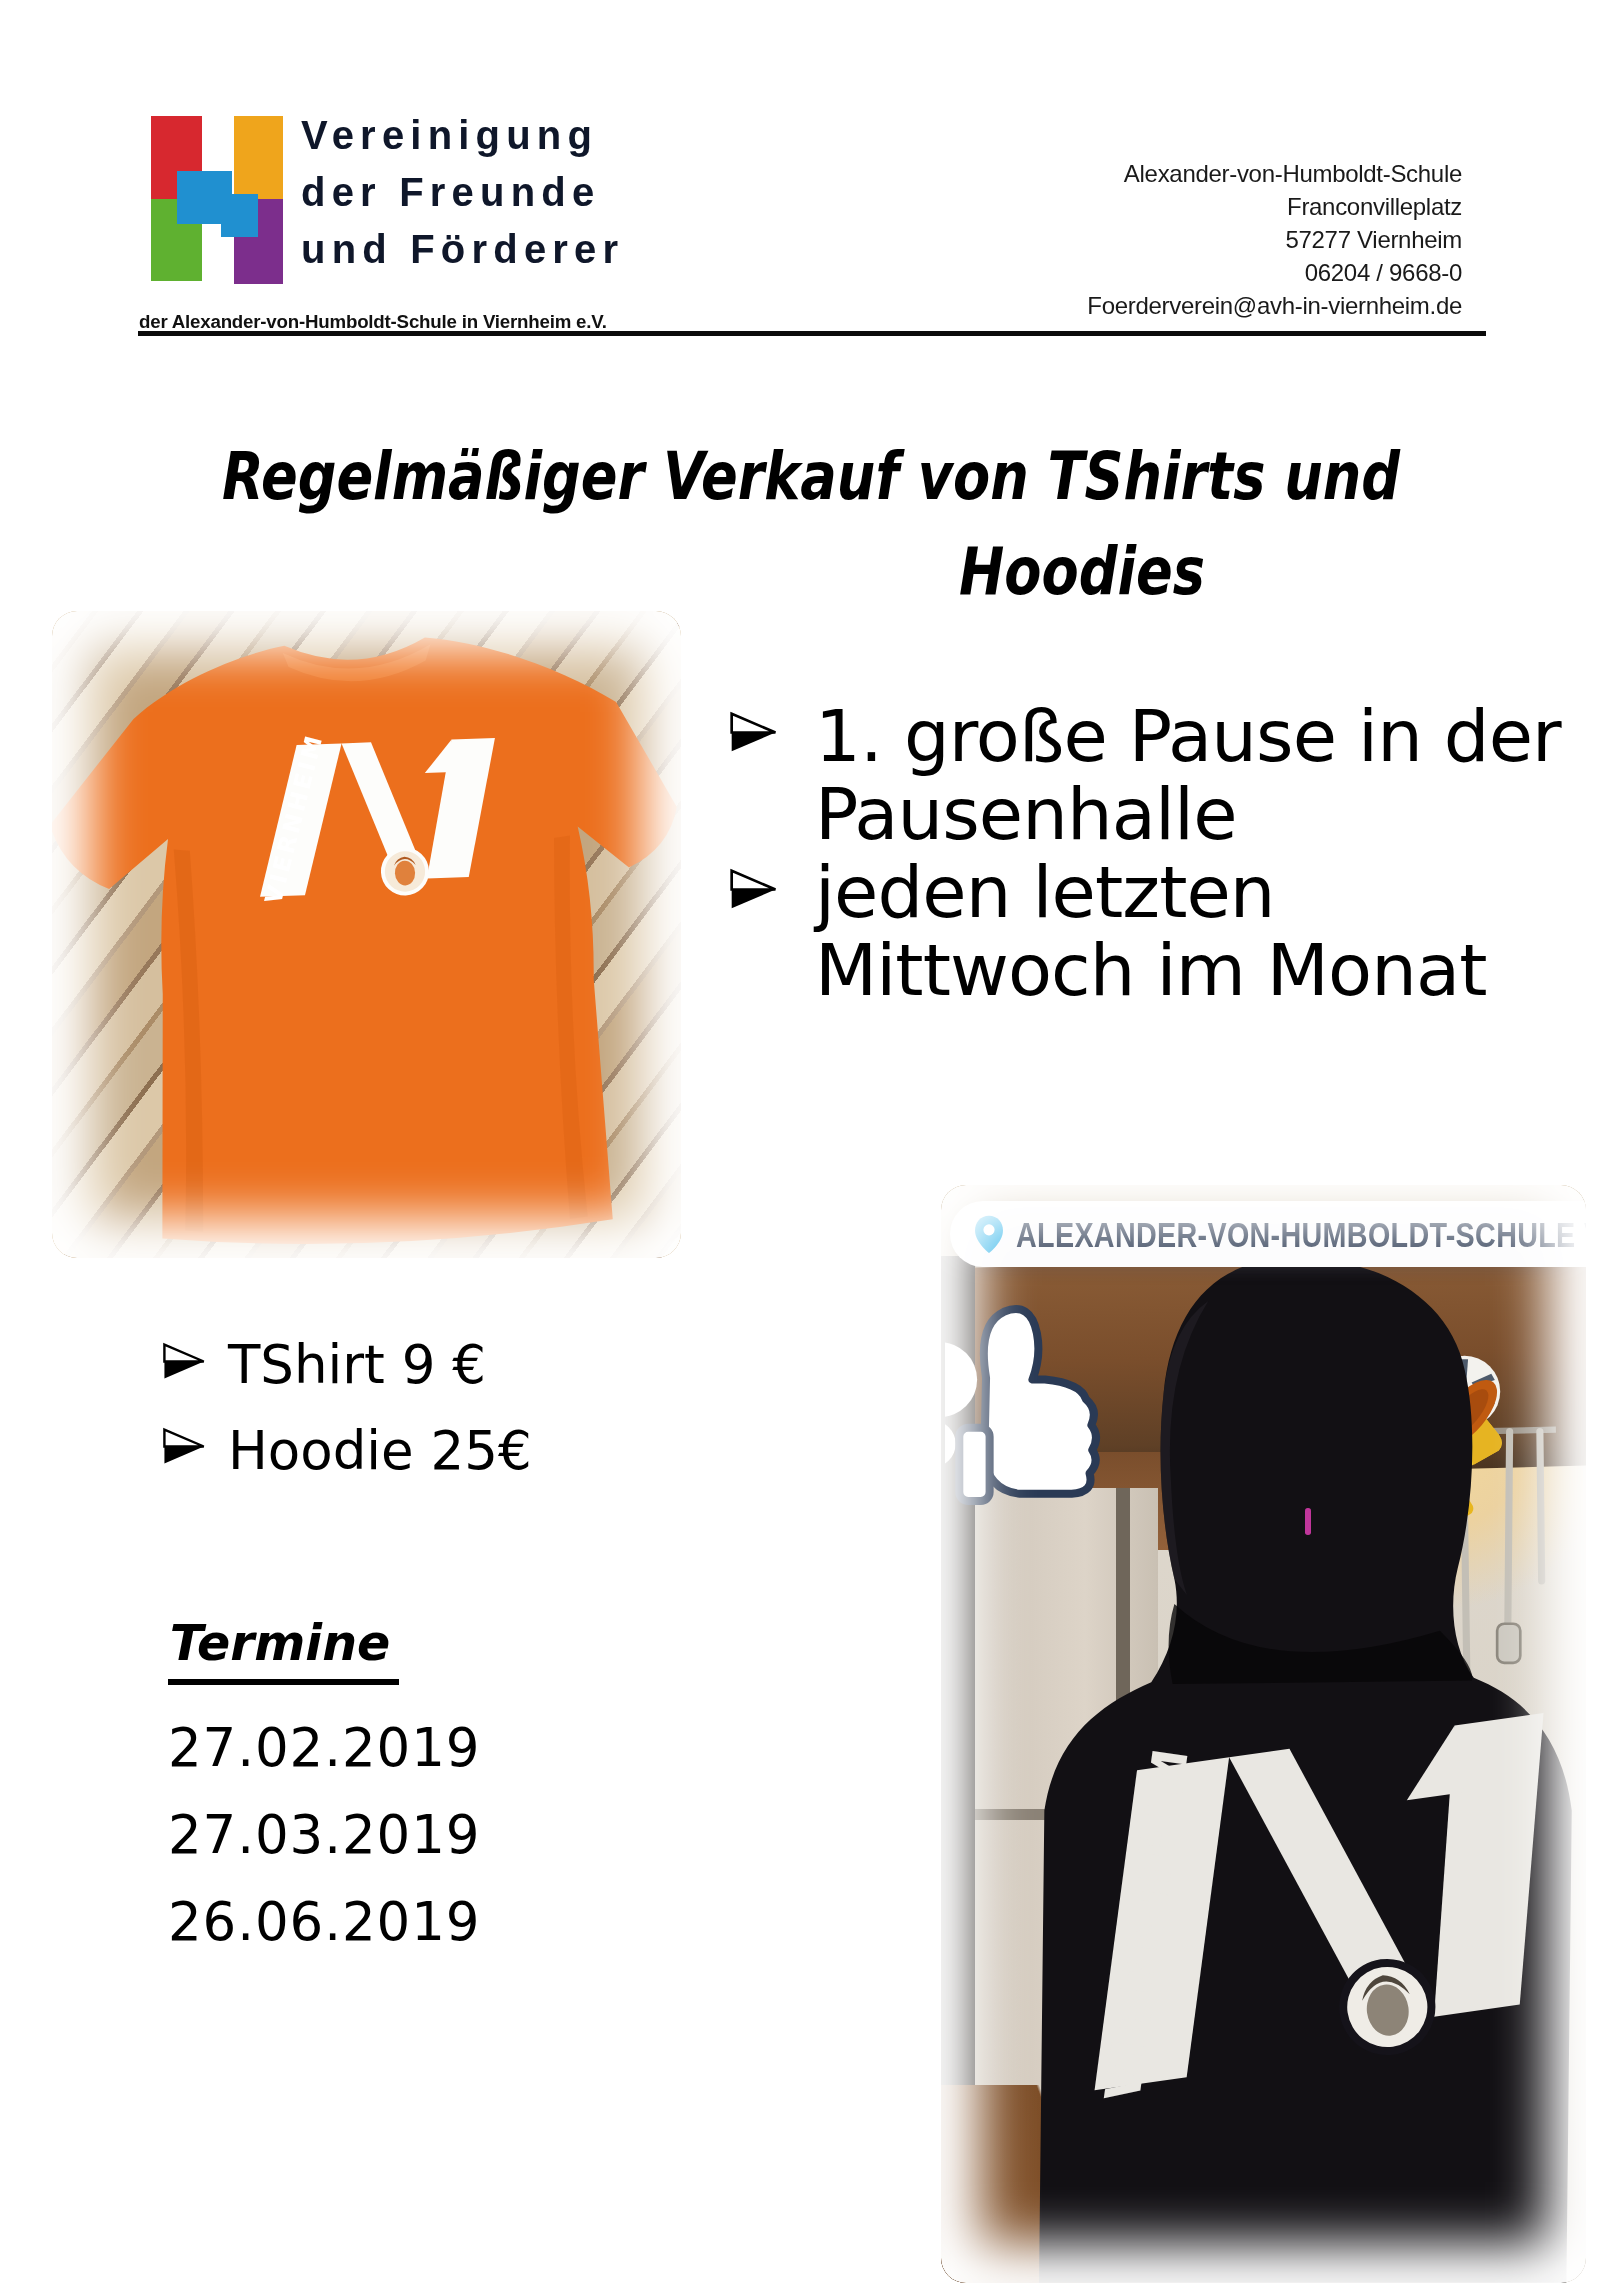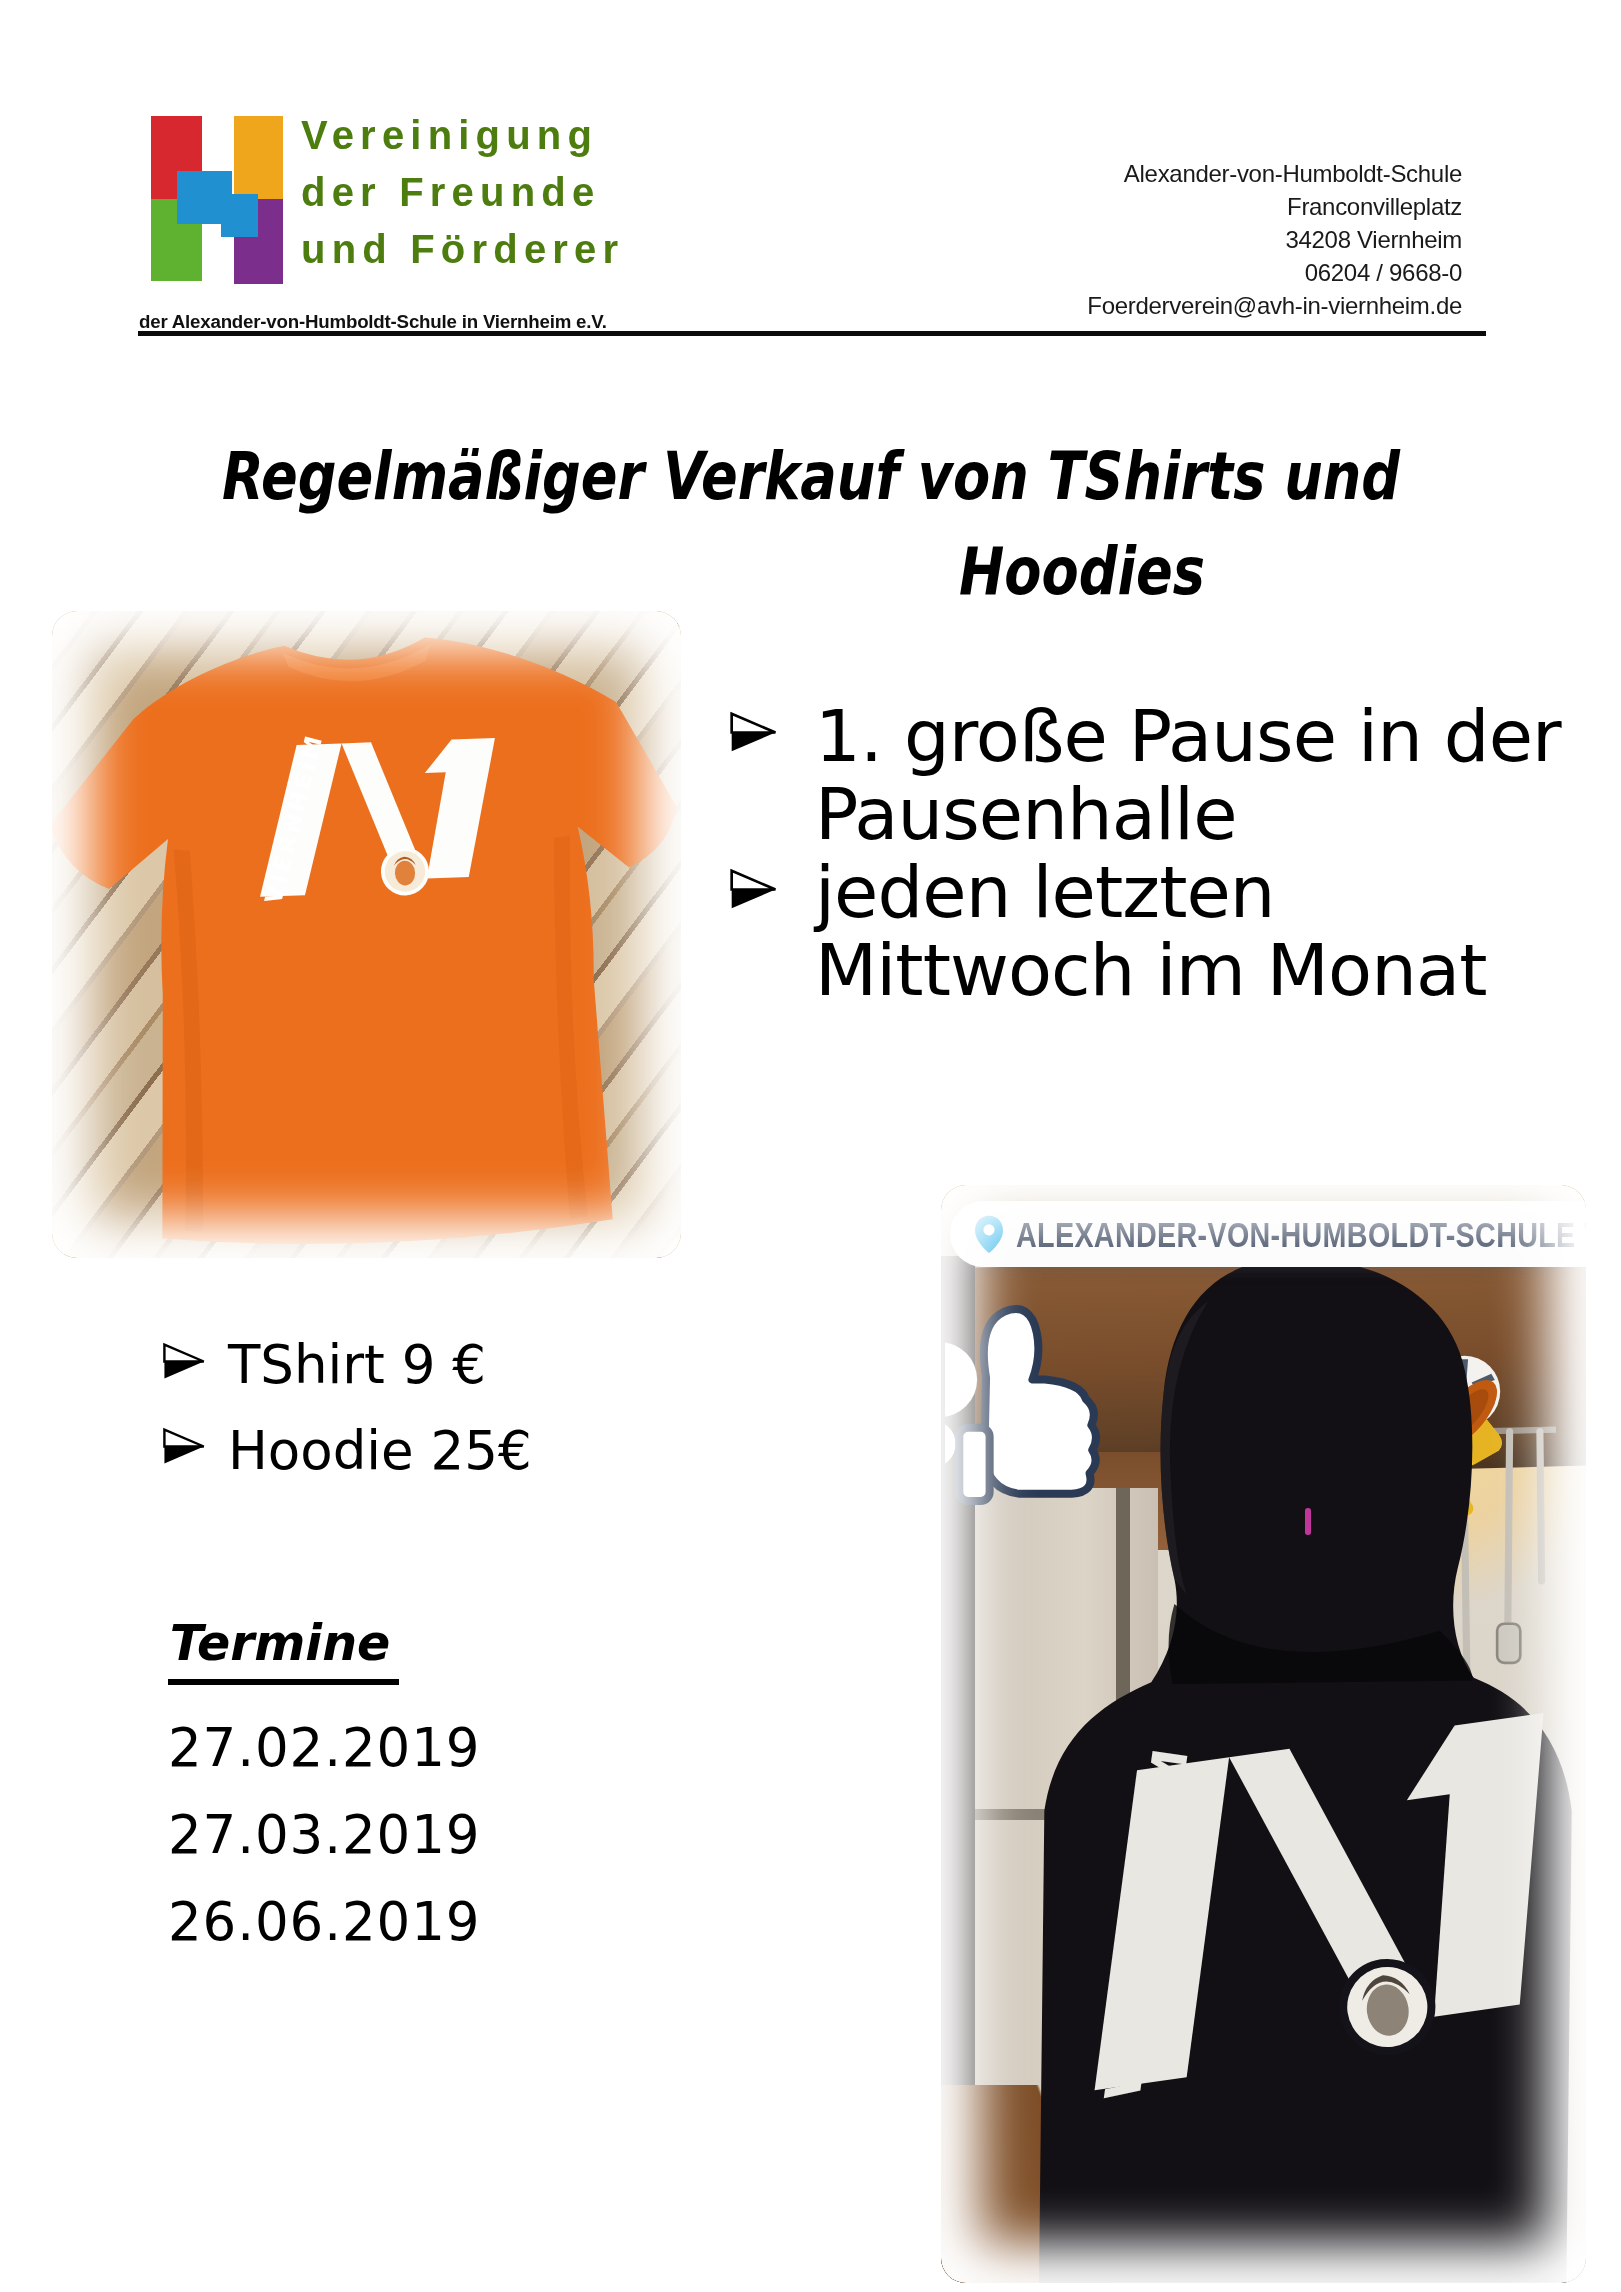--- a/index.html
+++ b/index.html
@@ -1,20 +1,20 @@
 <!DOCTYPE html>
 <html style="font-size:14.3px"><head>
 <meta charset="utf-8">
 <style>
   html,body{margin:0;padding:0;background:#9a9a9a;}
   #page{position:relative;width:1622px;height:2293px;background:#ffffff;overflow:hidden;
         font-family:"Liberation Sans",sans-serif;color:#000;}
   .abs{position:absolute;}
   
-  .org-text{font-weight:bold;font-size:40px;line-height:57px;letter-spacing:6.2px;color:#4d7c0f;}
+  .org-text{font-weight:bold;font-size:40px;line-height:57px;letter-spacing:6.2px;color:#0f172a;}
   .org-sub{font-weight:bold;font-size:18.7px;letter-spacing:-0.2px;color:#111;margin-top:15px;}
   .contact{font-size:24px;line-height:33px;text-align:right;color:#1a1a1a;letter-spacing:-0.3px;}
   .hr{background:#0b0b0b;}
   
   .comic{font-family:"DejaVu Sans",sans-serif;}
   .title-line{font-weight:bold;font-style:italic;font-size:66px;transform:scaleX(0.82);
               transform-origin:center;white-space:nowrap;text-align:center;}
   .bullet-line{white-space:nowrap;}
   .schedule{font-size:72px;line-height:78px;letter-spacing:-0.9px;}
   .prices{font-size:53px;line-height:86px;}
@@ -53,21 +53,21 @@
   <div class="abs org-text" style="left:301px;top:107px;">
     <div>Vereinigung</div>
     <div>der Freunde</div>
     <div>und Förderer</div>
   </div>
   <div class="abs org-sub" style="left:139px;top:296px;">der Alexander-von-Humboldt-Schule in Viernheim e.V.</div>
 
   <div class="abs contact" style="right:160px;top:157px;width:499px;">
     <div>Alexander-von-Humboldt-Schule</div>
     <div>Franconvilleplatz</div>
-    <div>34208 Viernheim</div>
+    <div>57277 Viernheim</div>
     <div>06204 / 9668-0</div>
     <div>Foerderverein@avh-in-viernheim.de</div>
   </div>
 
   <div class="abs hr" style="left:138px;top:331px;width:1348px;height:4.5px;"></div>
 
   <div class="abs comic title-line" style="left:0;top:438px;width:1622px;">Regelmäßiger Verkauf von TShirts und</div>
   <div class="abs comic title-line" style="left:806px;top:533px;width:552px;">Hoodies</div>
 
   <div class="abs photo wood-floor" style="left:52px;top:611px;width:629px;height:647px;">

